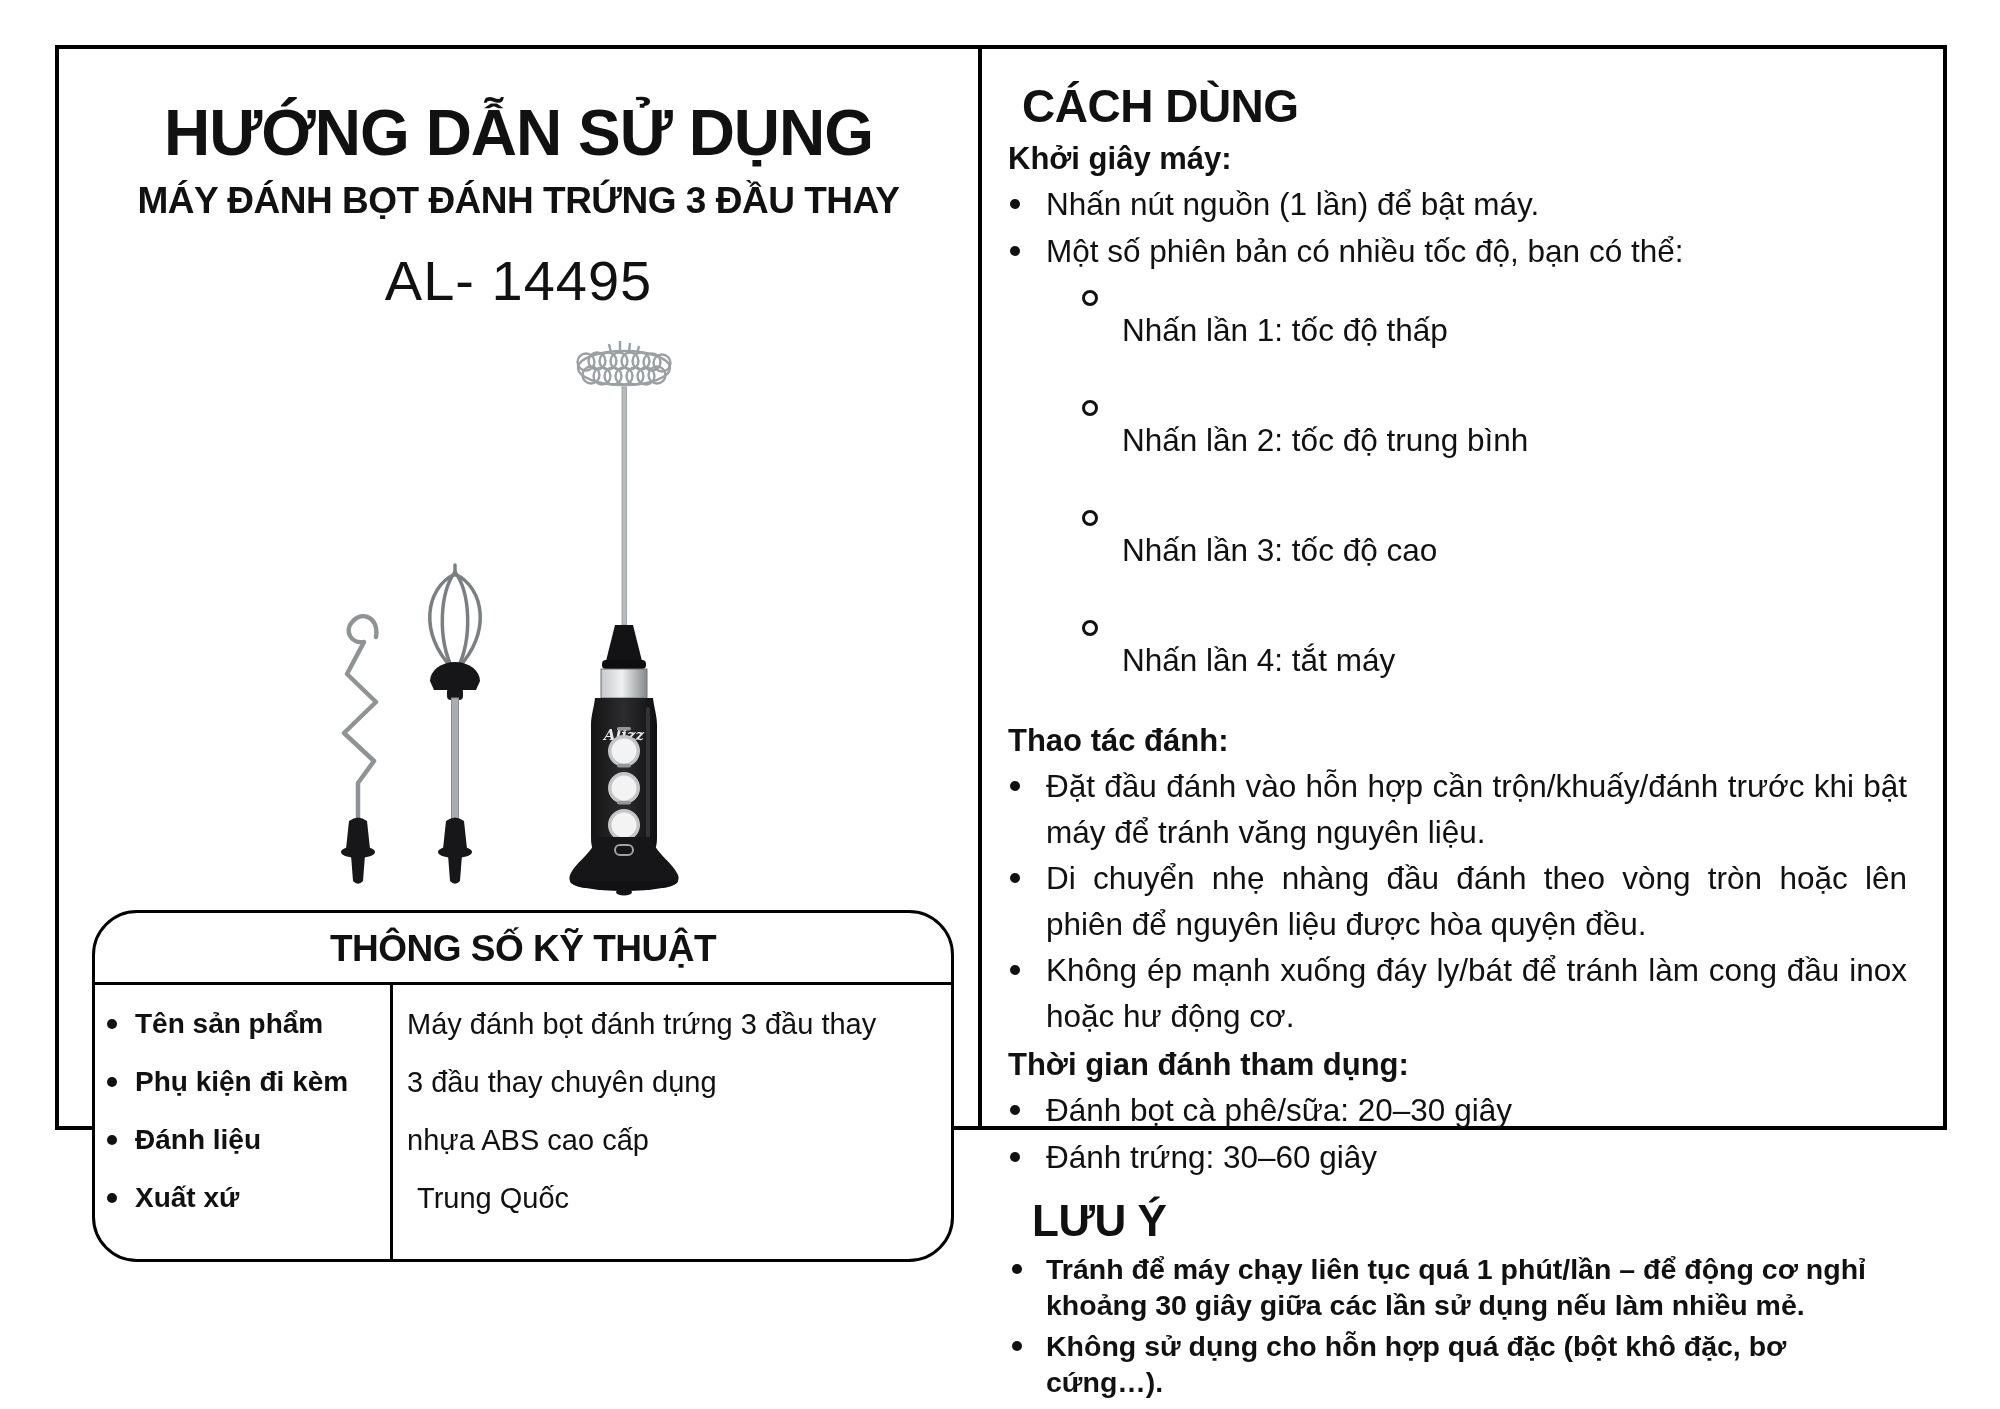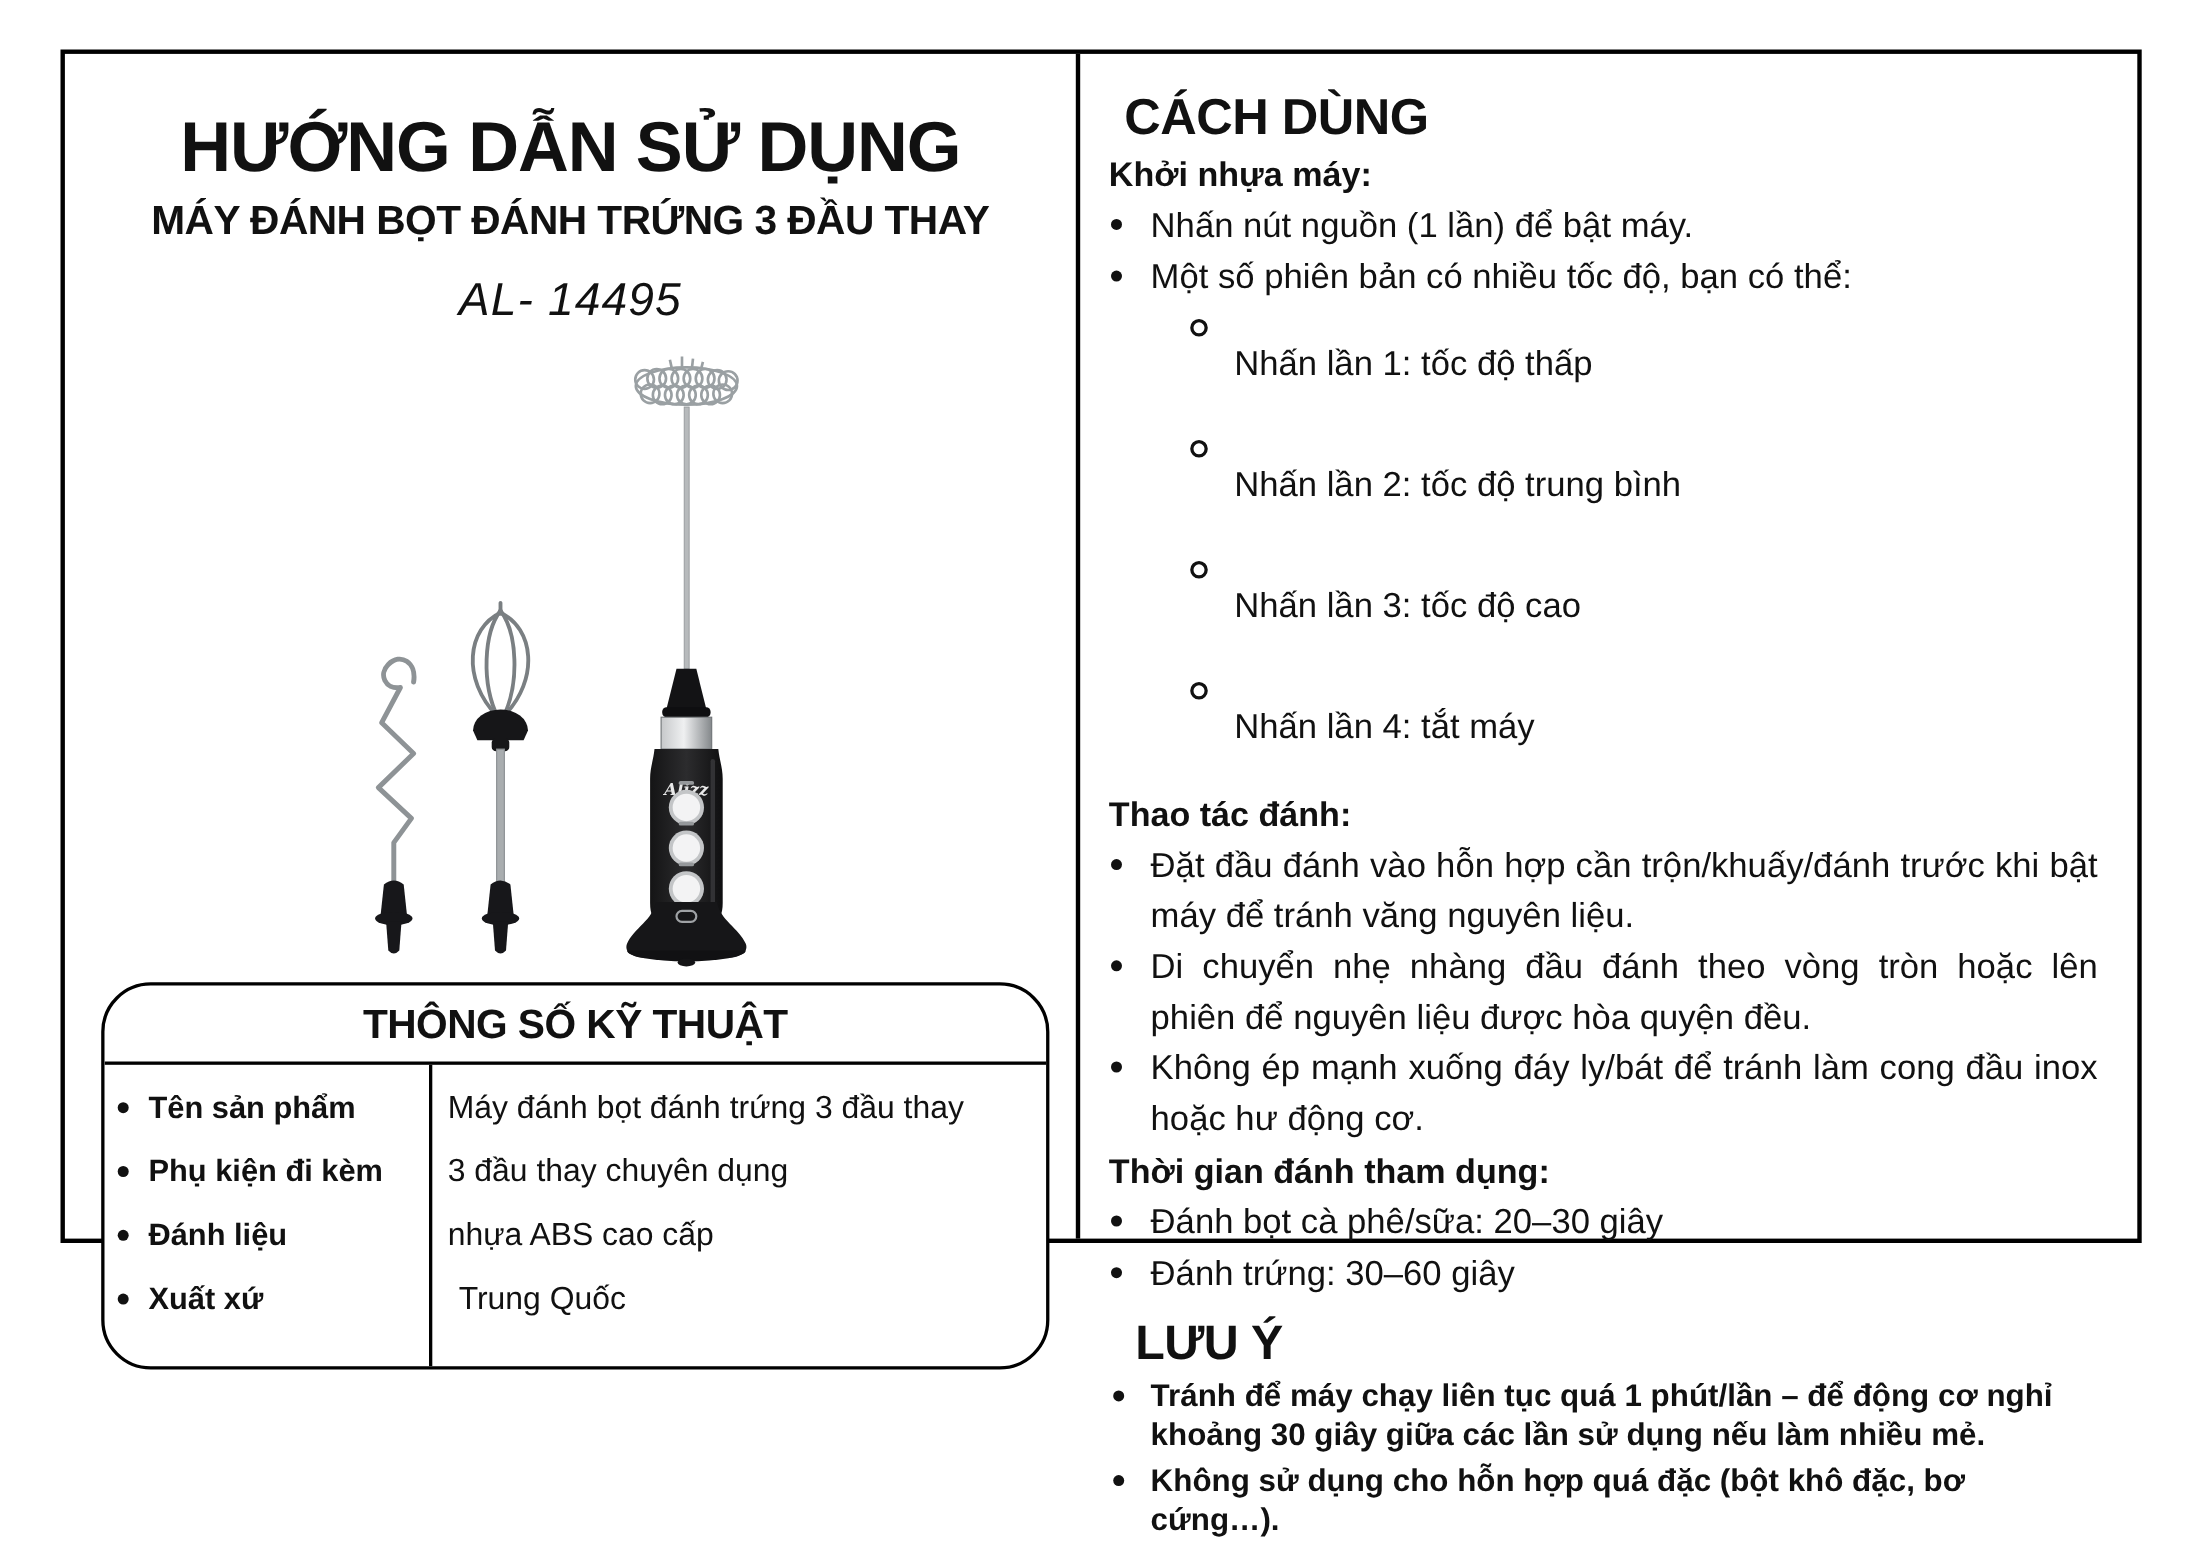--- a/index.html
+++ b/index.html
@@ -10,21 +10,21 @@
     -webkit-font-smoothing:antialiased;
   }
   .sheet{
     position:absolute;left:55px;top:45px;width:1892px;height:1085px;
     border:4px solid #000;box-sizing:border-box;display:flex;background:#fff;
   }
   
   .col-left{width:923px;flex:0 0 923px;border-right:4px solid #000;box-sizing:border-box;}
   .lp-title{margin:50px 8px 0;text-align:center;font-size:64px;font-weight:bold;letter-spacing:-1px;line-height:1.08;}
   .lp-sub{margin:12px 6px 0;text-align:center;font-size:37px;font-weight:bold;letter-spacing:-0.5px;}
-  .lp-model{margin:26px 0 0;text-align:center;font-size:42px;font-weight:400;letter-spacing:1px;font-style:italic;}
+  .lp-model{margin:26px 0 0;text-align:center;font-size:56px;font-weight:400;letter-spacing:1px;}
   .figure{display:block;margin:18px auto 0;width:390px;height:565px;}
   .spec{
     margin:14px 24px 0 33px;border:3px solid #000;border-radius:45px;
     overflow:hidden;background:#fff;
   }
   .spec-h{font-size:37px;font-weight:bold;text-align:center;padding:15px 0 12px;border-bottom:3px solid #000;letter-spacing:-0.5px;}
   .spec-body{position:relative;padding:10px 0 32px;}
   .spec-vline{position:absolute;left:295px;top:0;bottom:0;width:3px;background:#000;}
   .spec-row{display:flex;height:58px;align-items:center;}
   .spec-label{width:298px;box-sizing:border-box;display:flex;align-items:center;padding-left:12px;}
@@ -178,21 +178,21 @@
             </div>
           <div class="spec-value indented">Trung Quốc</div>
         </div>
       </div>
     </div>
   </div>
 
   <div class="col-right">
     <div class="rc-h1">CÁCH DÙNG</div>
 
-    <div class="rc-h2">Khởi nhựa máy:</div>
+    <div class="rc-h2">Khởi giây máy:</div>
     <ul>
       <li class="b">
         <span class="dot"></span>
         <p>Nhấn nút nguồn (1 lần) để bật máy.</p>
       </li>
       <li class="b">
         <span class="dot"></span>
         <p>Một số phiên bản có nhiều tốc độ, bạn có thể:</p>
       </li>
     </ul>

